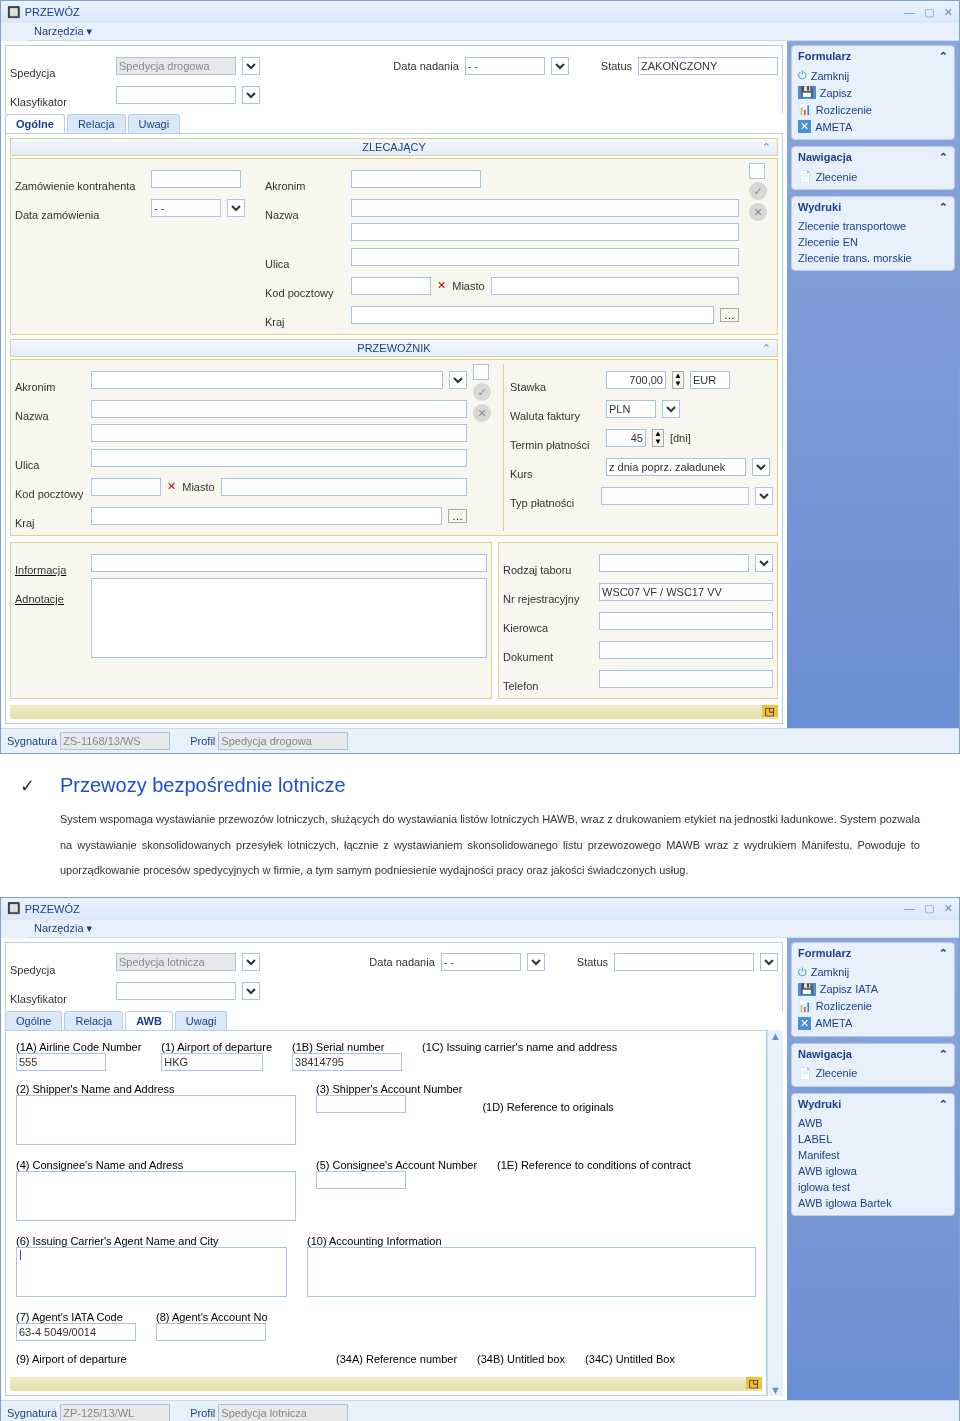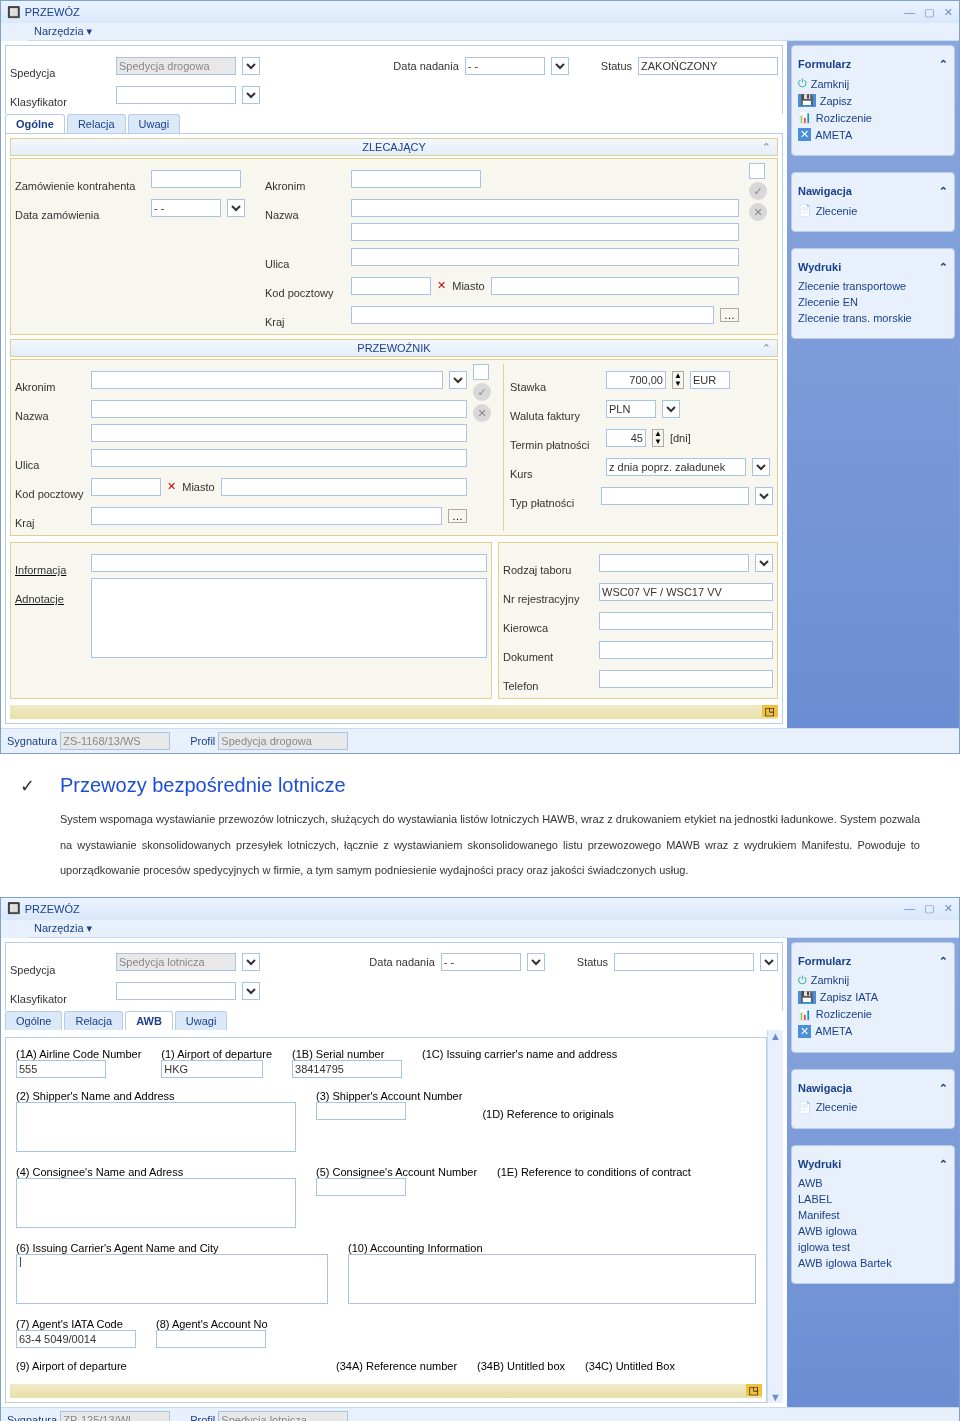--- a/index.html
+++ b/index.html
@@ -6,21 +6,21 @@
   body { margin: 0; background: #fff; width: 960px; }
   .window { border: 1px solid #7da2ce; background: #e8f0fc; }
   .titlebar { background: linear-gradient(#eaf2ff,#dae8fb); height: 22px; display: flex; align-items: center; padding: 0 6px; justify-content: space-between; }
   .titlebar .title { color: #1a3f8c; display: flex; align-items: center; gap: 4px; }
   .winicons span { color:#6a8ec7; margin-left:6px; cursor:pointer; }
   .toolbar { background:#e8f0fc; padding: 2px 6px; border-bottom:1px solid #c9dbef;margin-left:27px; }
   .dropbtn { color:#1a3f8c; cursor:pointer; }
   .main { display:flex; }
   .content { flex:1; background:#fff; padding:4px; }
   .sidepanel { width:172px; background:linear-gradient(#8aa6dc,#6b8dd3); padding:4px; color:#fff;}
-  .card { background:#e8f0fc; border:1px solid #b7cde8; border-radius:4px; margin-bottom:16px; padding:12px 6px; color:#1a3f8c; }
+  .card { background:#e8f0fc; border:1px solid #b7cde8; border-radius:4px; margin-bottom:6px; padding:4px 6px; color:#1a3f8c; }
   .card .hdr { display:flex; justify-content:space-between; font-weight:bold; margin-bottom:4px; color:#1a3f8c; }
   .card .link { color:#1a3f8c; padding:2px 0; display:flex; align-items:center; gap:4px; cursor:pointer;}
   .row { display:flex; align-items:center; gap:6px; margin:2px 0; }
   .lbl { color:#333; width:100px;margin-top:15px; }
   .lbl-s { color:#333; width:auto; }
   input[type=text], select, textarea { border:1px solid #a9c3e4; background:#fff; height:18px; padding:0 2px; color:#333; }
   input[disabled] { background:#e8e8e8; color:#888;}
   textarea { height:auto; resize:none; }
   .tabs { display:flex; }
   .tab { border:1px solid #b7cde8; border-bottom:none; background:#dbe8f8; padding:3px 10px; margin-right:2px; color:#1a3f8c; cursor:pointer; border-radius:3px 3px 0 0;}
@@ -355,21 +355,21 @@
       </div>
 
       <div class="tabs">
         <div class="tab">Ogólne</div>
         <div class="tab">Relacja</div>
         <div class="tab active">AWB</div>
         <div class="tab">Uwagi</div>
       </div>
 
       <div style="display:flex;">
-      <div class="panel" style="flex:1;margin-top:7px;">
+      <div class="panel" style="flex:1;">
 
         <div style="display:flex; gap:20px; padding:6px;">
           <div><div>(1A) Airline Code Number</div><input type="text" style="width: 90px;" value="555"></div>
           <div><div>(1) Airport of departure</div><input type="text" style="width: 102px;" value="HKG"></div>
           <div><div>(1B) Serial number</div><input type="text" style="width: 110px;" value="38414795"></div>
           <div style="flex:1;">
                 <div>(1C) Issuing carrier's name and address</div>
               </div>
         </div>
 
@@ -383,21 +383,21 @@
 
         <div style="display:flex; gap:20px; padding:6px;">
           <div style="width:280px;"><div>(4) Consignee's Name and Adress</div><textarea style="width: 100%; height: 50px;"></textarea></div>
           <div><div>(5) Consignee's Account Number</div><input type="text" style="width: 90px;"></div>
           <div style="flex:1;">
                 <div>(1E) Reference to conditions of contract</div>
               </div>
         </div>
 
         <div style="display:flex; gap:20px; padding:6px;">
-          <div style="width:312px;"><div>(6) Issuing Carrier's Agent Name and City</div><textarea style="width: 100%; height: 50px;">|</textarea></div>
+          <div style="width:271px;"><div>(6) Issuing Carrier's Agent Name and City</div><textarea style="width: 100%; height: 50px;">|</textarea></div>
           <div style="flex:1;"><div>(10) Accounting Information</div><textarea style="width: 100%; height: 50px;"></textarea></div>
         </div>
 
         <div style="display:flex; gap:20px; padding:6px;">
           <div><div>(7) Agent's IATA Code</div><input type="text" style="width: 120px;" value="63-4 5049/0014"></div>
           <div><div>(8) Agent's Account No</div><input type="text" style="width: 110px;"></div>
         </div>
 
         <div style="display:flex; gap:20px; padding:6px; align-items:flex-end;">
           <div style="width:300px;">

